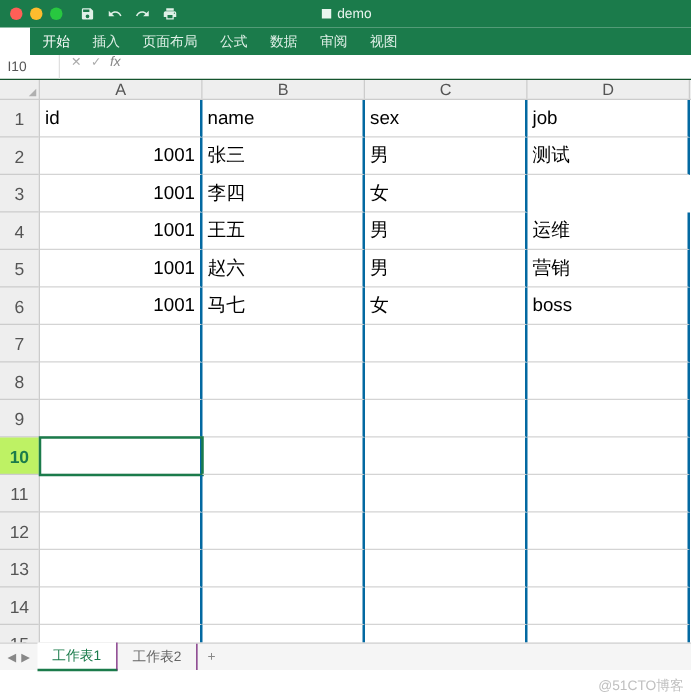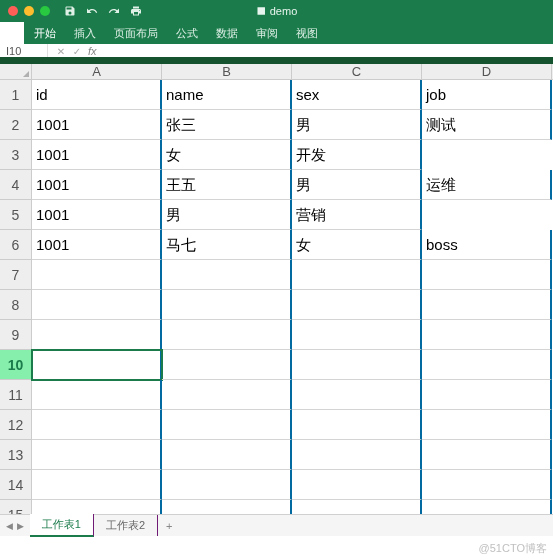--- a/index.html
+++ b/index.html
@@ -14,42 +14,42 @@
     .qat { display: flex; gap: 10px; margin-left: 14px; }
     .qat-icon { width: 12px; height: 12px; color: #dff0e7; display: flex; align-items: center; justify-content: center; }
     .qat-icon svg { width: 12px; height: 12px; fill: currentColor; }
     .doc-title { position: absolute; left: 50%; transform: translateX(-50%); color: #e8f5ee; font-size: 11px; display: flex; align-items: center; gap: 4px; }
     .doc-title svg { width: 10px; height: 10px; fill: #e8f5ee; }
     
     .ribbon-tabs { height: 22px; background: #1b7b4b; display: flex; align-items: center; padding: 0 10px; gap: 18px; color: #dff0e7; font-size: 11px; margin-left: 24px; }
     .ribbon-tab { cursor: pointer; }
     .ribbon-tab.active { color: #fff; font-weight: 500; }
     
-    .formula-bar { height: 20px; background: #fff; border-bottom: 7px solid #14532d; display: flex; align-items: flex-end; font-size: 11px; }
+    .formula-bar { height: 20px; background: #fff; border-bottom: 1px solid #14532d; display: flex; align-items: flex-start; font-size: 11px; }
     .name-box { width: 48px; padding: 0 6px; color: #555; border-right: 1px solid #e0e0e0; height: 100%; display: flex; align-items: center; }
     .fb-btns { display: flex; align-items: center; gap: 6px; padding: 0 8px; color: #aaa; }
     .fb-btn { width: 10px; height: 10px; display: flex; align-items: center; justify-content: center; font-size: 10px; }
     .fx-label { font-style: italic; color: #888; font-size: 11px; }
     .formula-input { flex: 1; padding: 0 6px; }
     
     .grid-area { position: relative; height: 472px; overflow: hidden; background: #fff; }
     .select-all { position: absolute; top: 0; left: 0; width: 32px; height: 16px; background: #eeeeee; border-right: 1px solid #ccc; border-bottom: 1px solid #ccc; }
     .select-all::after { content: ''; position: absolute; right: 2px; bottom: 2px; width: 0; height: 0; border-left: 6px solid transparent; border-bottom: 6px solid #b0b0b0; }
     
     .col-headers { position: absolute; top: 0; left: 32px; right: 0; height: 16px; display: flex; background: #eeeeee; border-bottom: 1px solid #ccc; }
     .col-h { width: 130px; text-align: center; font-size: 13px; color: #555; border-right: 1px solid #ccc; line-height: 16px; }
     
     .row-headers { position: absolute; top: 16px; left: 0; width: 32px; background: #eeeeee; border-right: 1px solid #ccc; }
     .row-h { height: 30px; text-align: center; font-size: 14px; color: #555; border-bottom: 1px solid #ccc; line-height: 30px; }
-    .row-h.active { background: #86efac; color: #1b7b4b; font-weight: bold; }
+    .row-h.active { background: #bef264; color: #1b7b4b; font-weight: bold; }
     
     .cells { position: absolute; top: 16px; left: 32px; right: 0; bottom: 0; }
     .cell-row { display: flex; height: 30px; }
     .cell { width: 130px; height: 30px; border-right: 2px solid #0369a1; border-bottom: 1px solid #d4d4d4; padding: 0 4px; font-size: 15px; color: #000; line-height: 30px; overflow: hidden; white-space: nowrap; }
-    .cell.num { }
+    .cell.num { text-align: right; }
     .cell.active { outline: 2px solid #1b7b4b; outline-offset: -1px; }
     
     .sheet-bar { position: absolute; bottom: 22px; left: 0; right: 0; height: 22px; background: #f5f5f5; border-top: 1px solid #d0d0d0; display: flex; align-items: center; font-size: 11px; }
     .sheet-nav { display: flex; gap: 4px; padding: 0 6px; color: #888; }
     .sheet-nav span { font-size: 9px; }
     .sheet-tab { padding: 3px 12px; border-right: 1px solid #701a75; cursor: pointer; color: #666; }
     .sheet-tab.active { background: #fff; color: #1b7b4b; border-bottom: 2px solid #1b7b4b; }
     .add-sheet { padding: 0 8px; color: #888; cursor: pointer; }
     
     .watermark { position: absolute; right: 6px; bottom: 2px; font-size: 11px; color: #c0c0c0; }
@@ -149,31 +149,32 @@
         <div class="cell">job</div>
       </div>
       <div class="cell-row">
         <div class="cell num">1001</div>
         <div class="cell">张三</div>
         <div class="cell">男</div>
         <div class="cell">测试</div>
       </div>
       <div class="cell-row">
         <div class="cell num">1001</div>
+        <div class="cell">李四</div>
         <div class="cell">女</div>
-        <div class="cell">开发</div>
       </div>
       <div class="cell-row">
         <div class="cell num">1001</div>
         <div class="cell">王五</div>
         <div class="cell">男</div>
         <div class="cell">运维</div>
       </div>
       <div class="cell-row">
         <div class="cell num">1001</div>
+        <div class="cell">赵六</div>
         <div class="cell">男</div>
         <div class="cell">营销</div>
       </div>
       <div class="cell-row">
         <div class="cell num">1001</div>
         <div class="cell">马七</div>
         <div class="cell">女</div>
         <div class="cell">boss</div>
       </div>
       <div class="cell-row">

